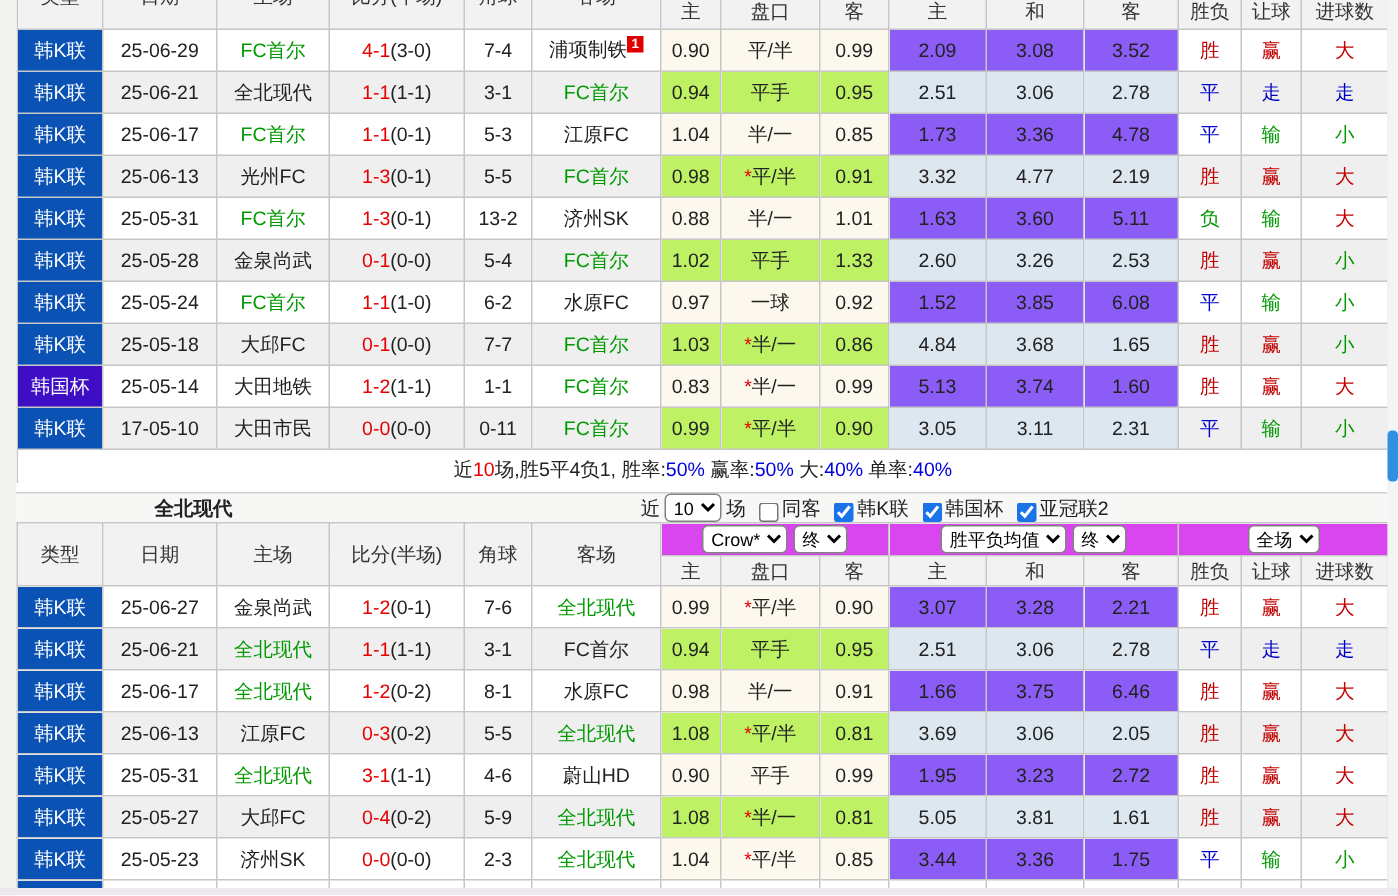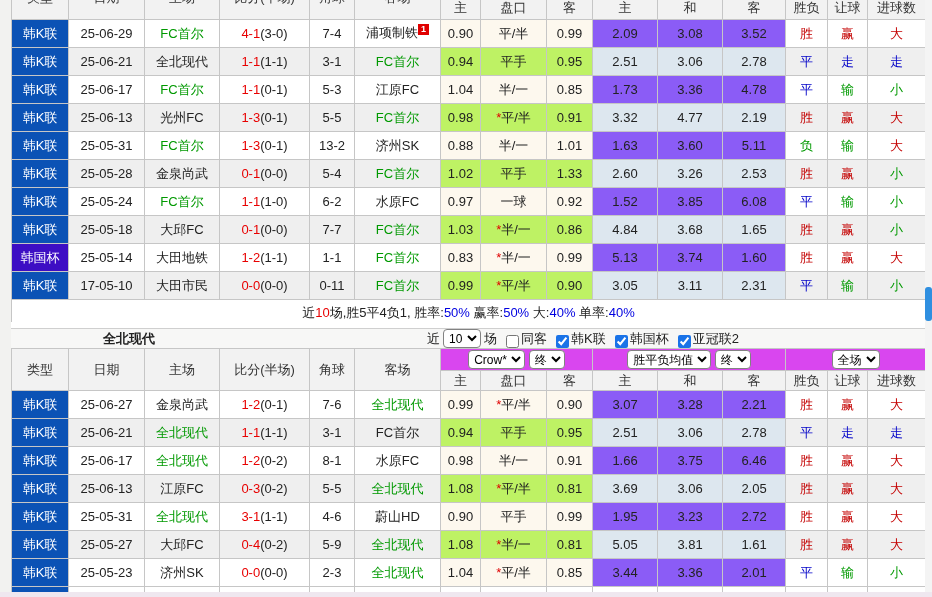--- a/index.html
+++ b/index.html
@@ -470,21 +470,21 @@
             <td>25-05-23</td>
             <td>济州SK</td>
             <td><span class="score-main">0-0</span><span>(0-0)</span></td>
             <td>2-3</td>
             <td class="hl">全北现代</td>
             <td class="ah">1.04</td>
             <td class="ah"><span class="star">*</span>平/半</td>
             <td class="ah">0.85</td>
             <td class="eu">3.44</td>
             <td class="eu">3.36</td>
-            <td class="eu">2.01</td>
+            <td class="eu">1.75</td>
             <td class="res-b">平</td>
             <td class="res-g">输</td>
             <td class="res-g">小</td>
           </tr>
           <tr class="partial odd">
             <td class="type league"></td>
             <td></td>
             <td></td>
             <td></td>
             <td></td>

